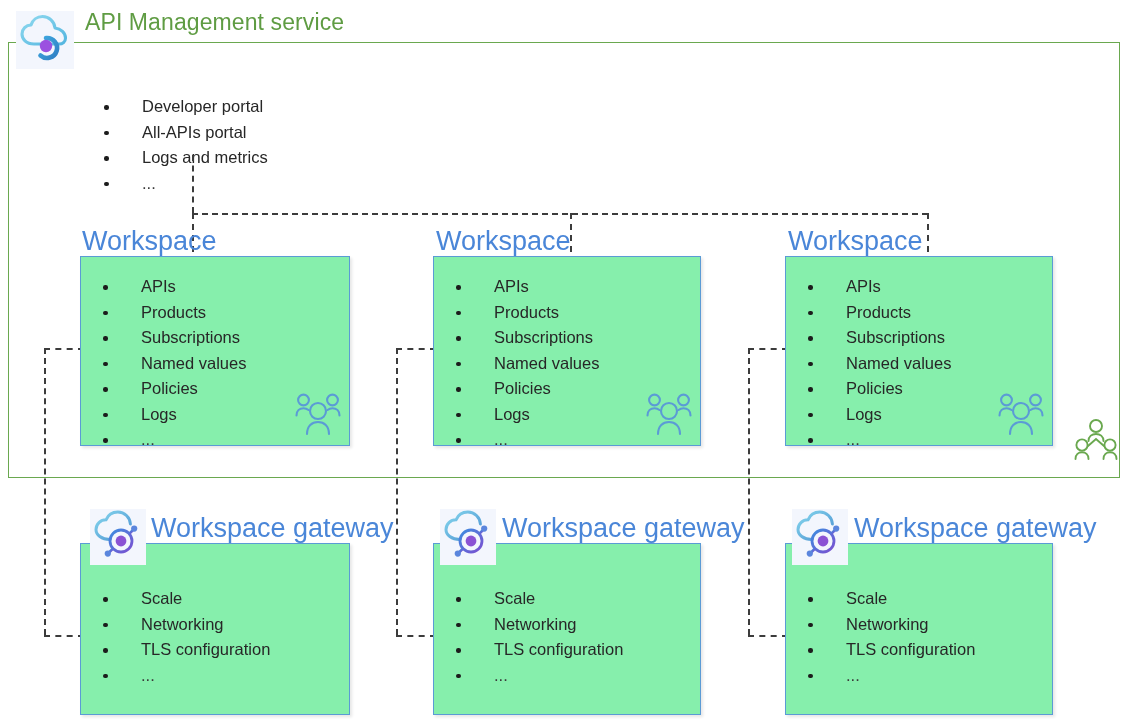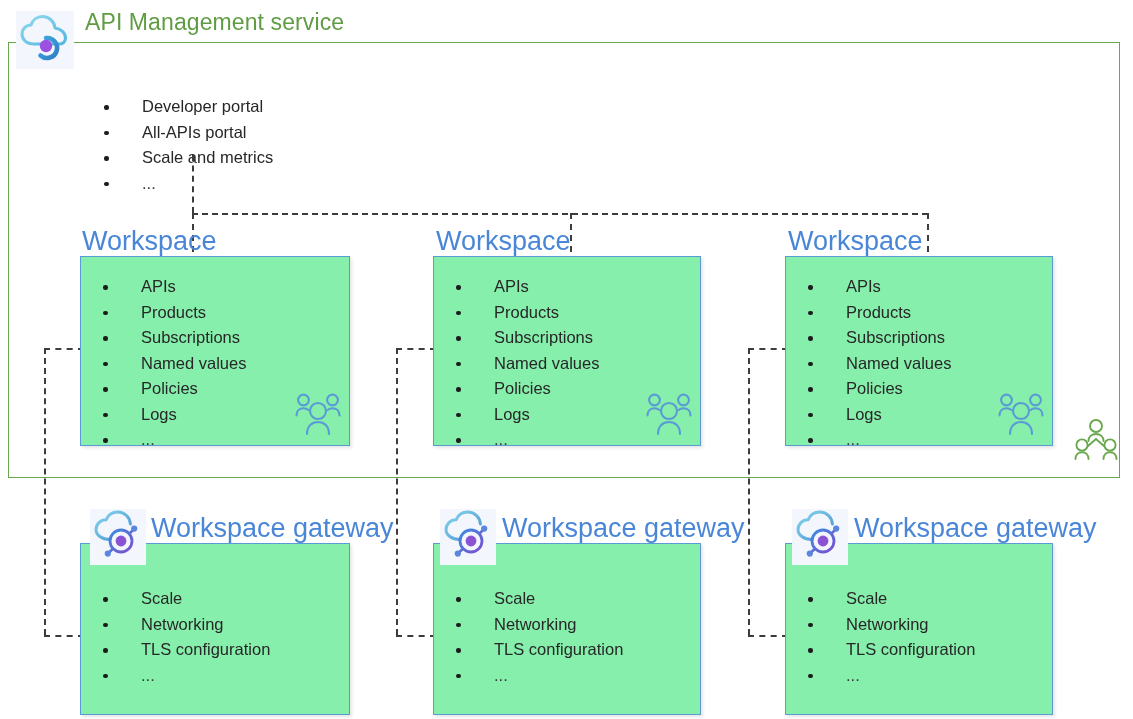--- a/index.html
+++ b/index.html
@@ -78,21 +78,21 @@
       <path d="M24.5 44.5 A10 10 0 1 0 30 27" fill="none" stroke="url(#apimArc)" stroke-width="4.6" stroke-linecap="round"></path>
       <circle cx="30" cy="35" r="6.2" fill="#9b51e0"></circle>
     </svg>
   </div>
 
   <div class="apim-title">API Management service</div>
 
   <ul class="bullets" style="left:82px;top:74px;margin-top:20px;">
     <li>Developer portal</li>
     <li>All-APIs portal</li>
-    <li>Scale and metrics</li>
+    <li>Logs and metrics</li>
     <li class="ellipsis">...</li>
   </ul>
 
   <div class="people" style="left:1074px;top:415px;">
     <svg width="44" height="48" viewBox="0 0 44 48">
       <g fill="none" stroke="#6aa84f" stroke-width="1.9" stroke-linecap="round">
         <circle cx="22" cy="11" r="6"></circle>
         <path d="M14.5 26 C14.5 21.5 18 19 22 19 C26 19 29.5 21.5 29.5 26"></path>
         <circle cx="8" cy="30" r="5.6"></circle>
         <path d="M1.5 44 C1.5 39.5 4.5 37.3 8 37.3 C11.5 37.3 14.5 39.5 14.5 44"></path>

